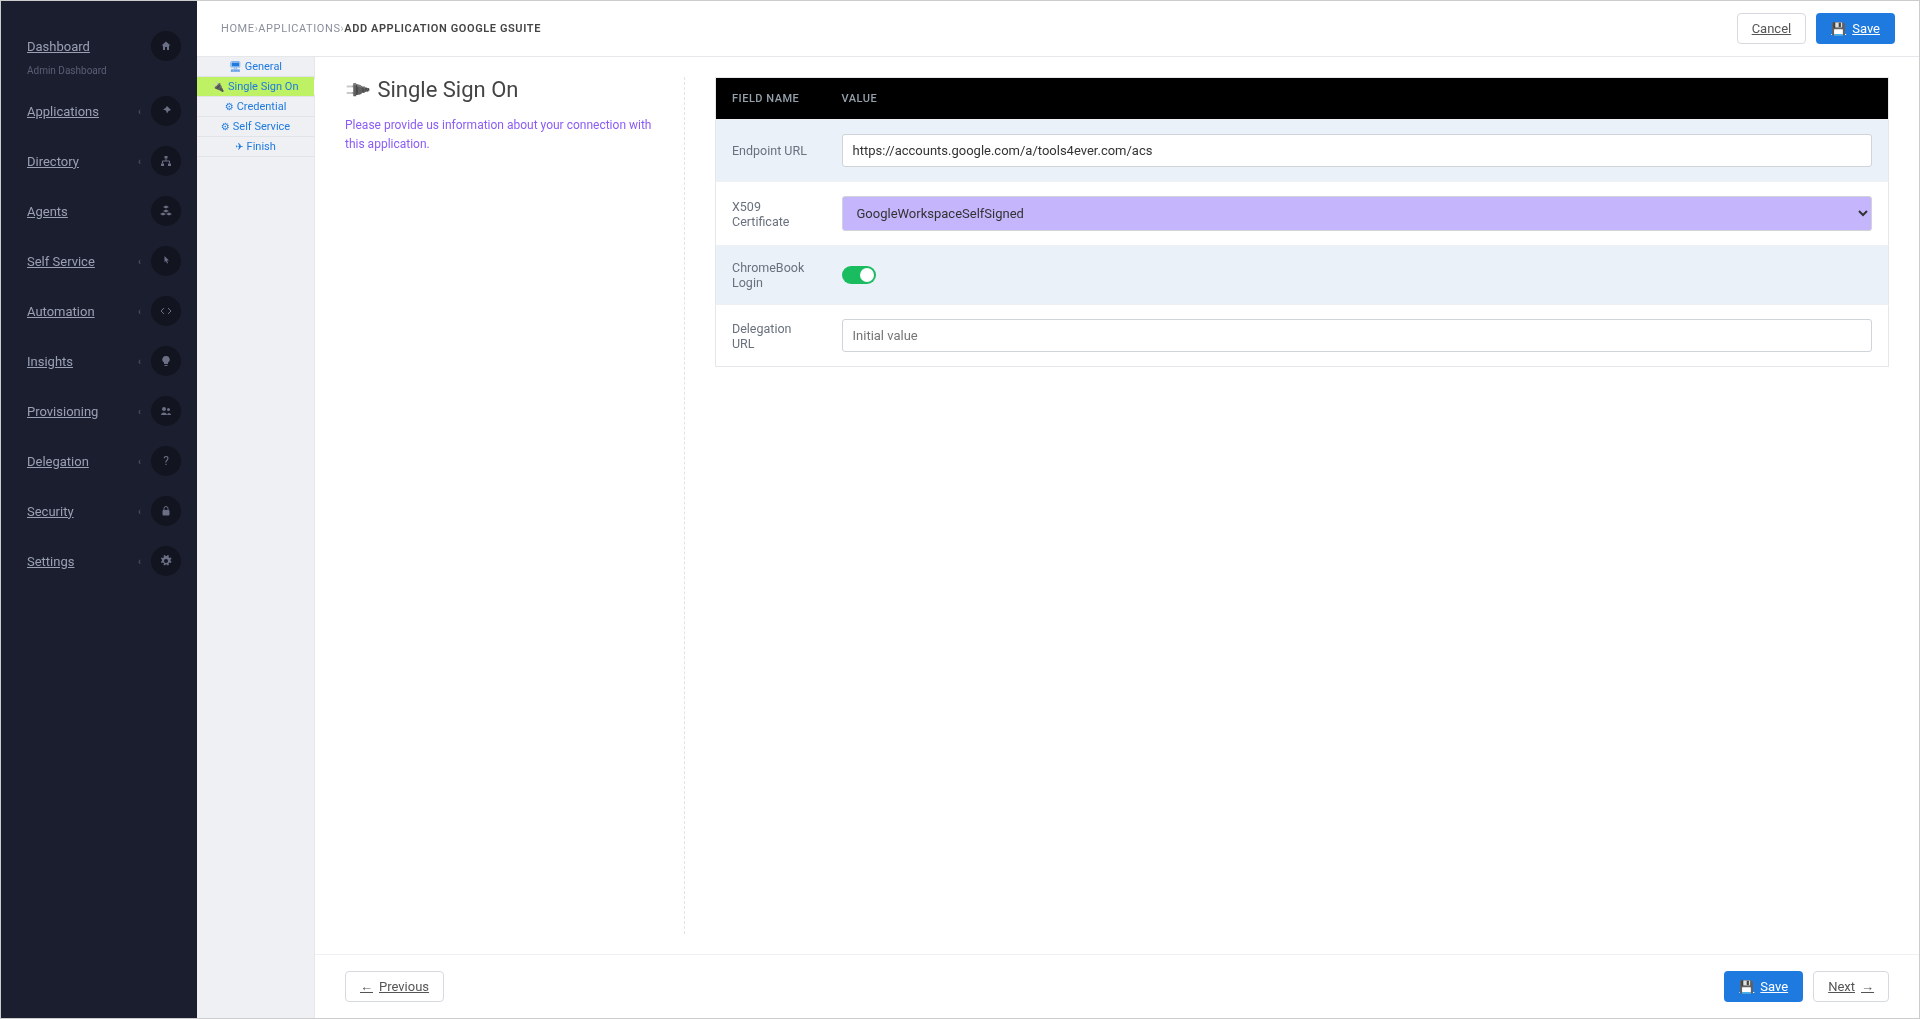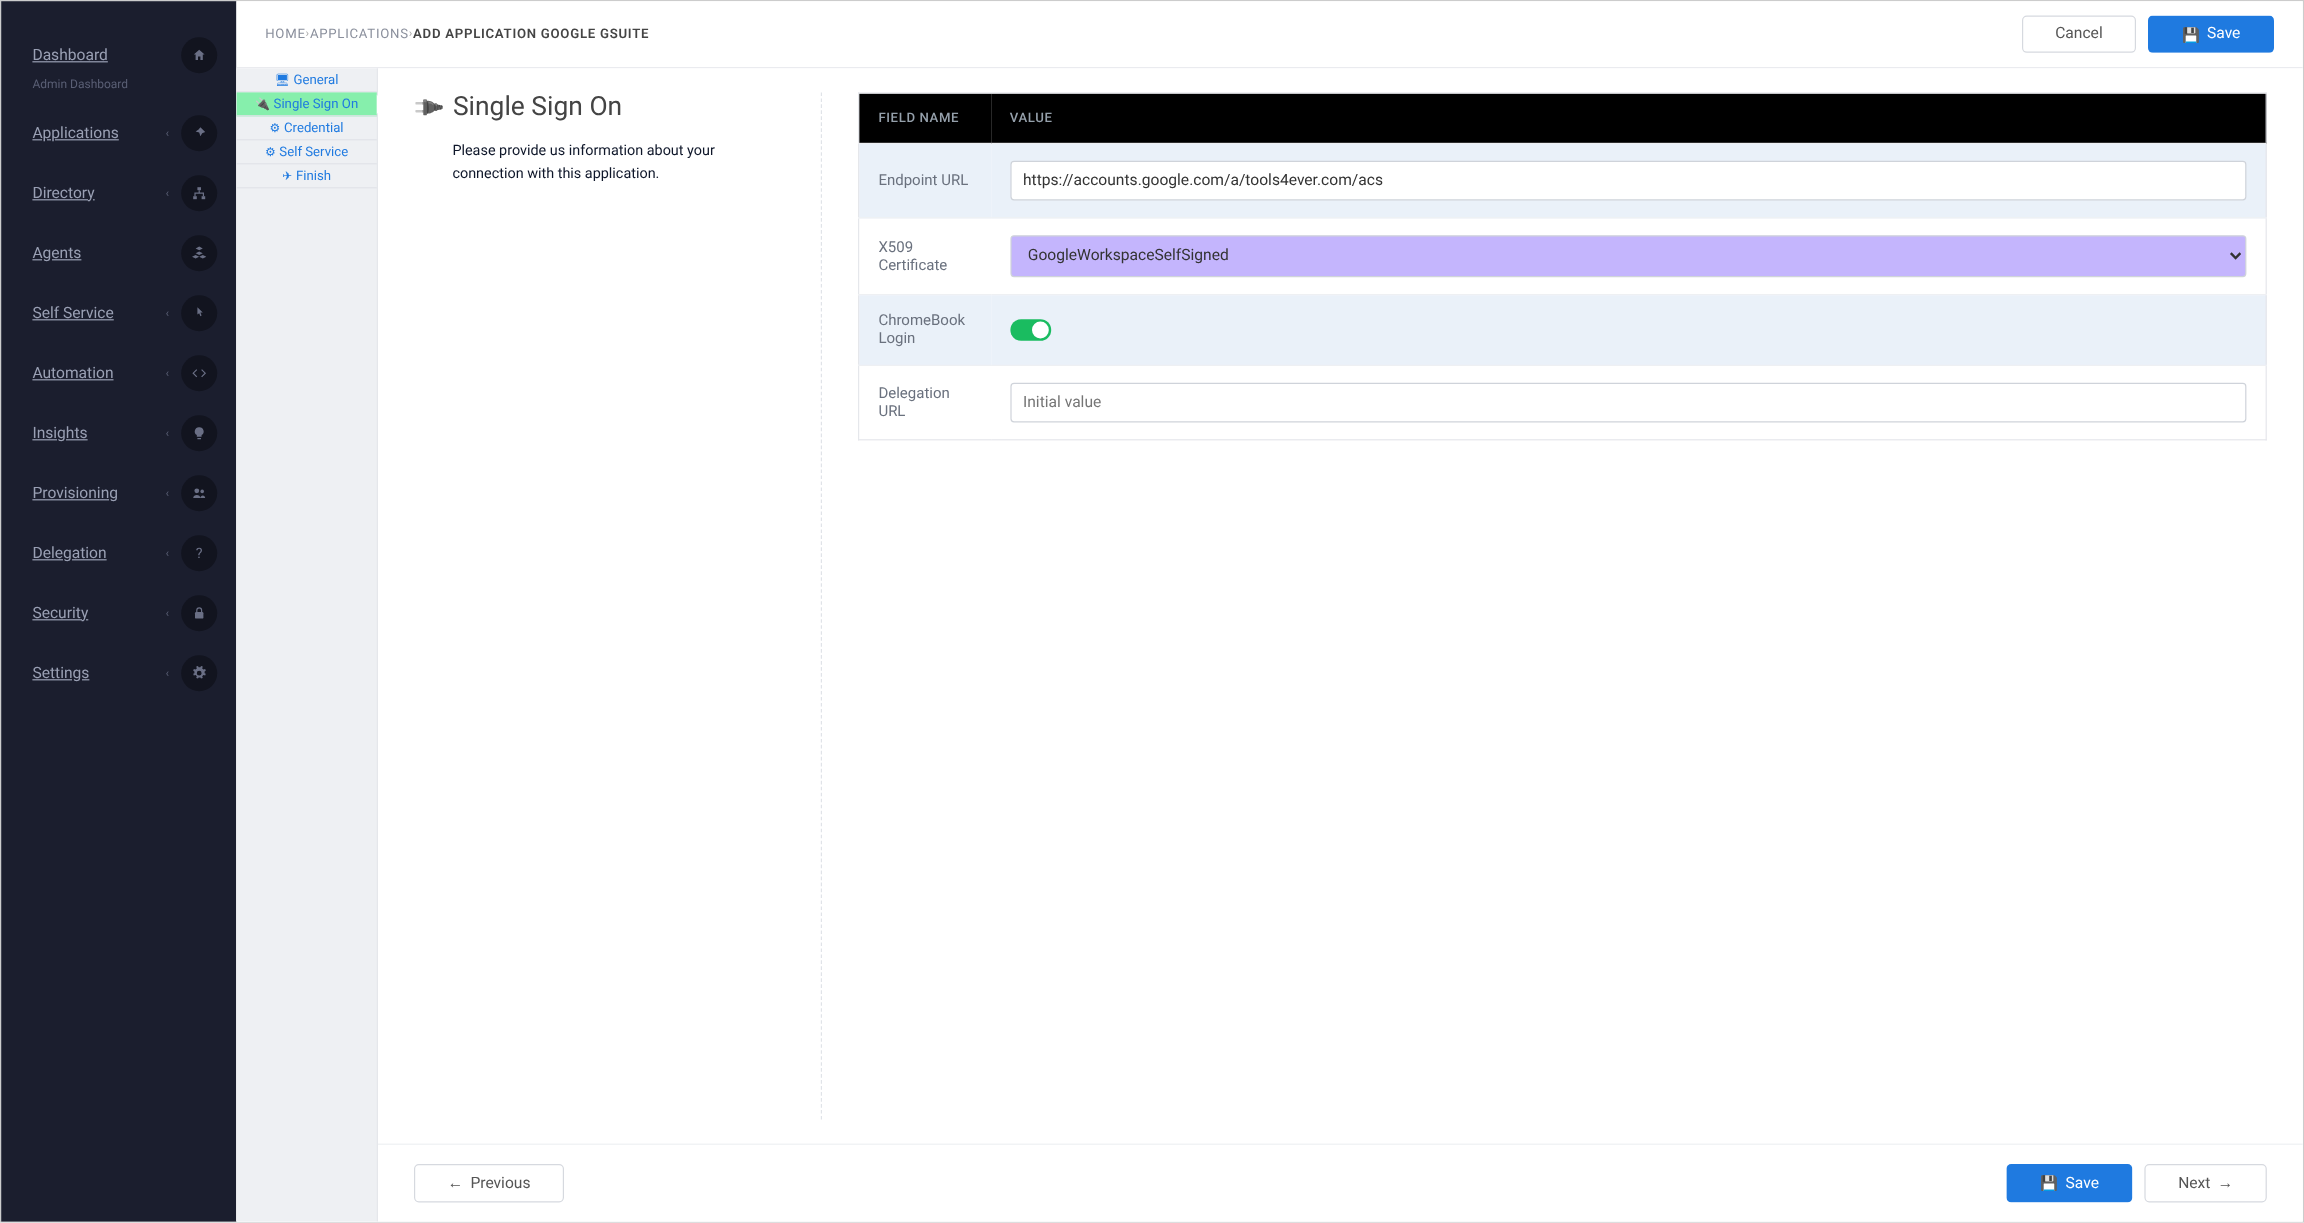--- a/index.html
+++ b/index.html
@@ -16,44 +16,44 @@
 .sidebar-chevron { color: #5a5f75; font-size: 10px; }
 .sidebar-icon-circle { width: 30px; height: 30px; border-radius: 50%; background: #12141f; display: flex; align-items: center; justify-content: center; color: #6a6f85; font-size: 12px; }
 
 
 .main { flex: 1; display: flex; flex-direction: column; background: #fff; overflow: hidden; }
 .topbar { display: flex; align-items: center; justify-content: space-between; padding: 12px 24px; border-bottom: 1px solid #e5e7eb; }
 .breadcrumb { display: flex; align-items: center; font-size: 11px; letter-spacing: 0.6px; color: #8a8f9c; text-transform: uppercase; }
 .breadcrumb .bc-sep { color: #aaa; font-size: 10px; }
 .breadcrumb .bc-current { color: #444; font-weight: 600; }
 .topbar-actions { display: flex; gap: 10px; }
-.btn { padding: 7px 27px; border-radius: 4px; font-size: 13px; cursor: pointer; border: 1px solid transparent; display: inline-flex; align-items: center; gap: 6px; }
+.btn { padding: 7px 14px; border-radius: 4px; font-size: 13px; cursor: pointer; border: 1px solid transparent; display: inline-flex; align-items: center; gap: 6px; text-decoration: underline; }
 .btn-default { background: #fff; border-color: #d6d9df; color: #555; }
 .btn-primary { background: #1f7ae0; color: #fff; }
 .btn-primary .icon { font-size: 12px; }
 
 .content-row { display: flex; flex: 1; background: #f9fafb; }
 
 
 .steps { width: 118px; flex-shrink: 0; background: #eef0f3; border-right: 1px solid #e5e7eb; }
 .step { padding: 3px 8px; text-align: center; font-size: 11px; color: #1f7ae0; cursor: pointer; border-bottom: 1px solid #e0e3e8; position: relative; }
-.step.active { background: #86efac; }
+.step.active { background: #bef264; }
 .step.active::after {
   content: ""; position: absolute; right: -8px; top: 50%; transform: translateY(-50%);
   border-top: 8px solid transparent; border-bottom: 8px solid transparent; border-left: 8px solid #fff;
 }
 .step-icon { font-size: 10px; margin-right: 3px; }
 
 
 .panel { flex: 1; background: #fff; display: flex; flex-direction: column; }
 .panel-body { flex: 1; display: flex; padding: 20px 30px; gap: 30px; }
 .panel-left { width: 340px; border-right: 1px dashed #e0e3e8; padding-right: 30px; }
 .panel-title { font-size: 22px; font-weight: 400; color: #444; display: flex; align-items: center; gap: 10px; margin-bottom: 14px; }
 .panel-title .icon { font-size: 18px; color: #333; transform: rotate(-45deg); }
-.panel-desc { font-size: 12px; color: #0f172a; line-height: 1.6; margin-left: 32px; }
+.panel-desc { font-size: 12px; color: #8b5cf6; line-height: 1.6; }
 
 .panel-right { flex: 1; }
 .form-table { width: 100%; border: 1px solid #e5e7eb; border-collapse: collapse; }
 .form-table th { background: #000000; text-align: left; padding: 14px 16px; font-size: 11px; color: #95a0ab; font-weight: 500; letter-spacing: 0.5px; }
 .form-table td { padding: 14px 16px; border-top: 1px solid #eef0f3; vertical-align: middle; }
 .form-table tr.alt td { background: #eaf1f9; }
 .field-label { font-size: 12.5px; color: #6a717e; width: 110px; }
 .form-input { width: 100%; padding: 8px 10px; border: 1px solid #cfd3da; border-radius: 3px; font-size: 13px; color: #333; }
 .form-select { width: 100%; padding: 8px 10px; border: 1px solid #cfd3da; border-radius: 3px; font-size: 13px; color: #333; background: #c4b5fd; }
 

